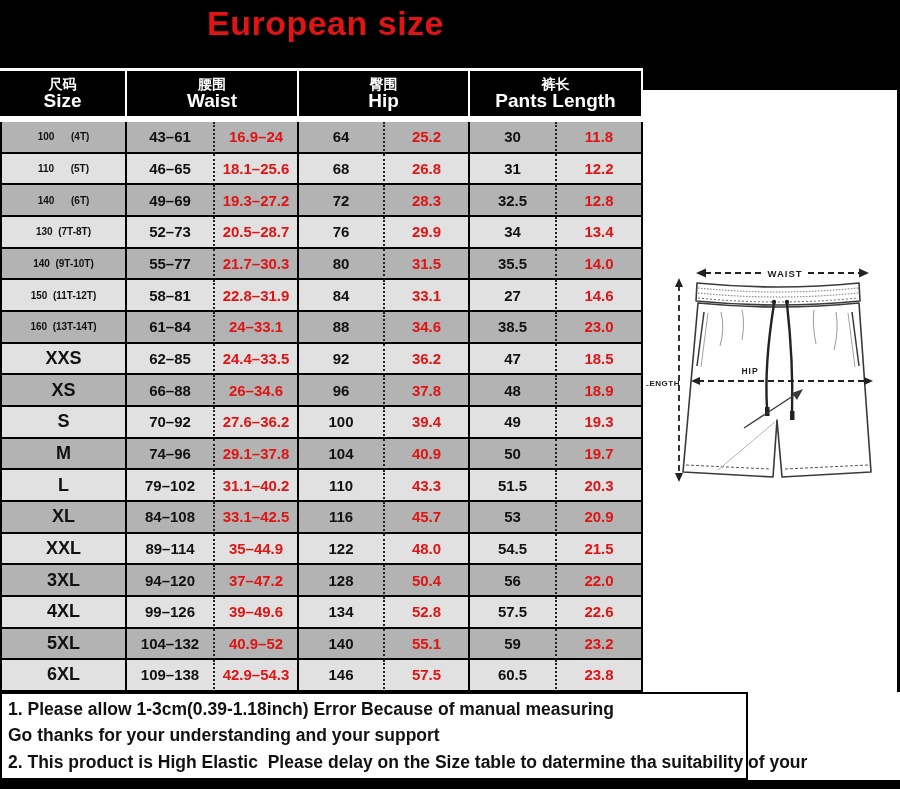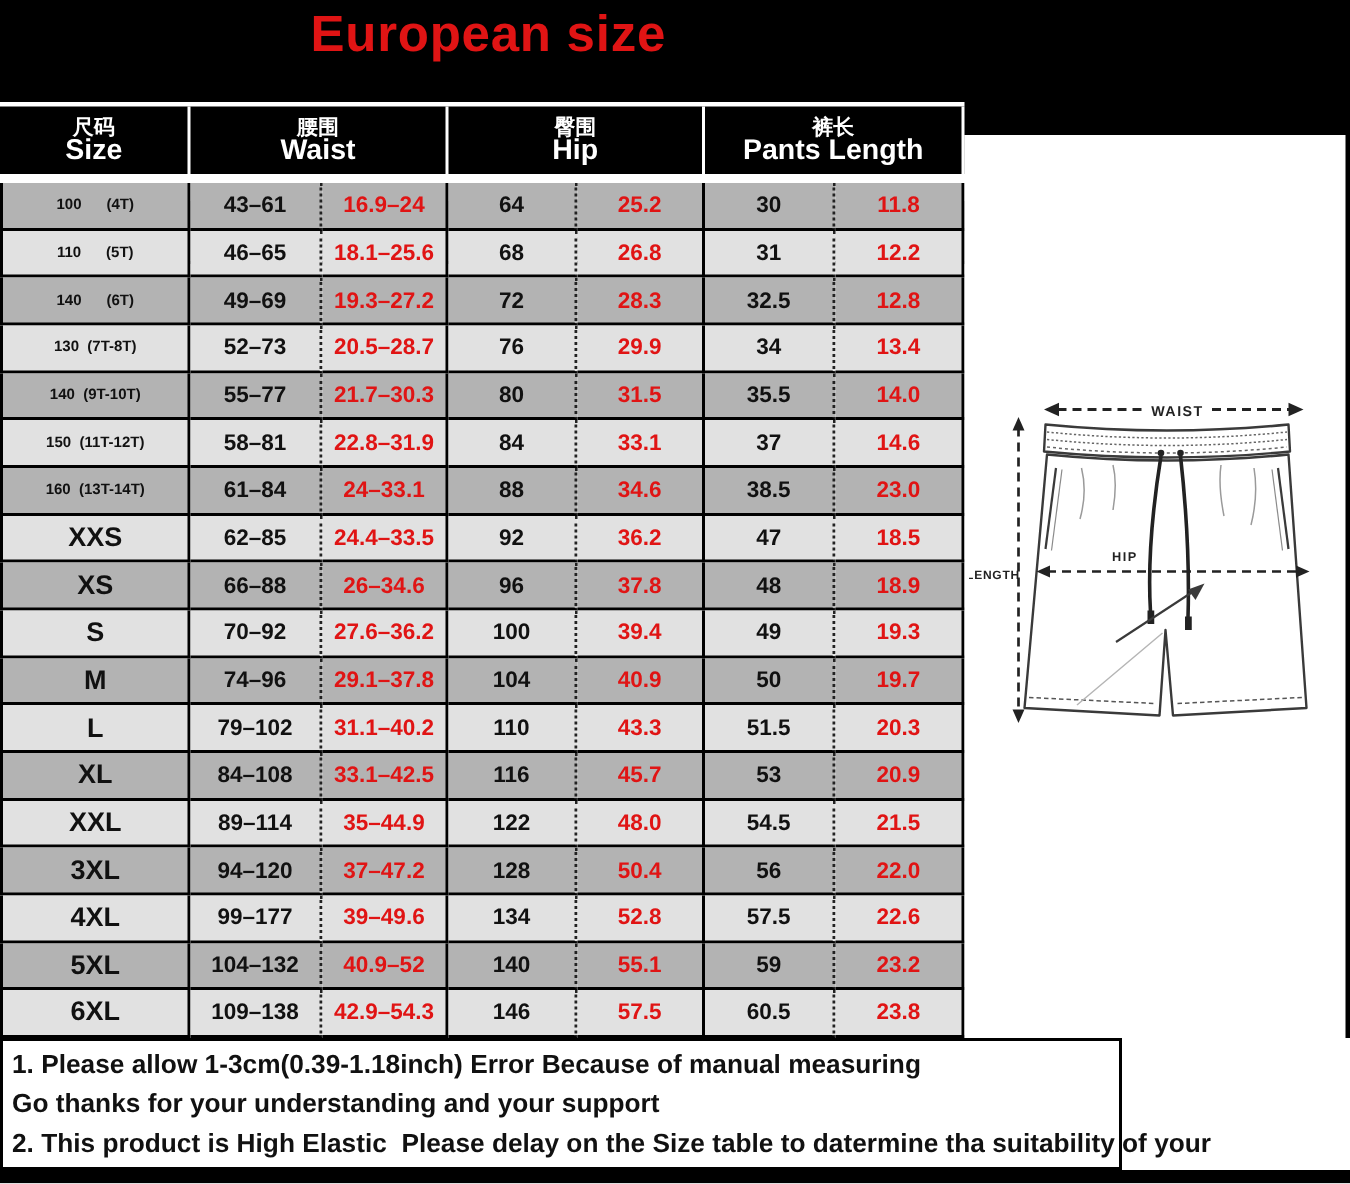--- a/index.html
+++ b/index.html
@@ -136,21 +136,21 @@
         <div class="tcell c4 red">31.5</div>
         <div class="tcell c5">35.5</div>
         <div class="tcell c6 red">14.0</div>
       </div>
       <div class="trow light">
         <div class="tcell c0 sizecol">150  (11T-12T)</div>
         <div class="tcell c1">58–81</div>
         <div class="tcell c2 red">22.8–31.9</div>
         <div class="tcell c3">84</div>
         <div class="tcell c4 red">33.1</div>
-        <div class="tcell c5">37</div>
+        <div class="tcell c5">27</div>
         <div class="tcell c6 red">14.6</div>
       </div>
       <div class="trow dark">
         <div class="tcell c0 sizecol">160  (13T-14T)</div>
         <div class="tcell c1">61–84</div>
         <div class="tcell c2 red">24–33.1</div>
         <div class="tcell c3">88</div>
         <div class="tcell c4 red">34.6</div>
         <div class="tcell c5">38.5</div>
         <div class="tcell c6 red">23.0</div>
@@ -222,21 +222,21 @@
         <div class="tcell c0 sizecol big">3XL</div>
         <div class="tcell c1">94–120</div>
         <div class="tcell c2 red">37–47.2</div>
         <div class="tcell c3">128</div>
         <div class="tcell c4 red">50.4</div>
         <div class="tcell c5">56</div>
         <div class="tcell c6 red">22.0</div>
       </div>
       <div class="trow light">
         <div class="tcell c0 sizecol big">4XL</div>
-        <div class="tcell c1">99–177</div>
+        <div class="tcell c1">99–126</div>
         <div class="tcell c2 red">39–49.6</div>
         <div class="tcell c3">134</div>
         <div class="tcell c4 red">52.8</div>
         <div class="tcell c5">57.5</div>
         <div class="tcell c6 red">22.6</div>
       </div>
       <div class="trow dark">
         <div class="tcell c0 sizecol big">5XL</div>
         <div class="tcell c1">104–132</div>
         <div class="tcell c2 red">40.9–52</div>

